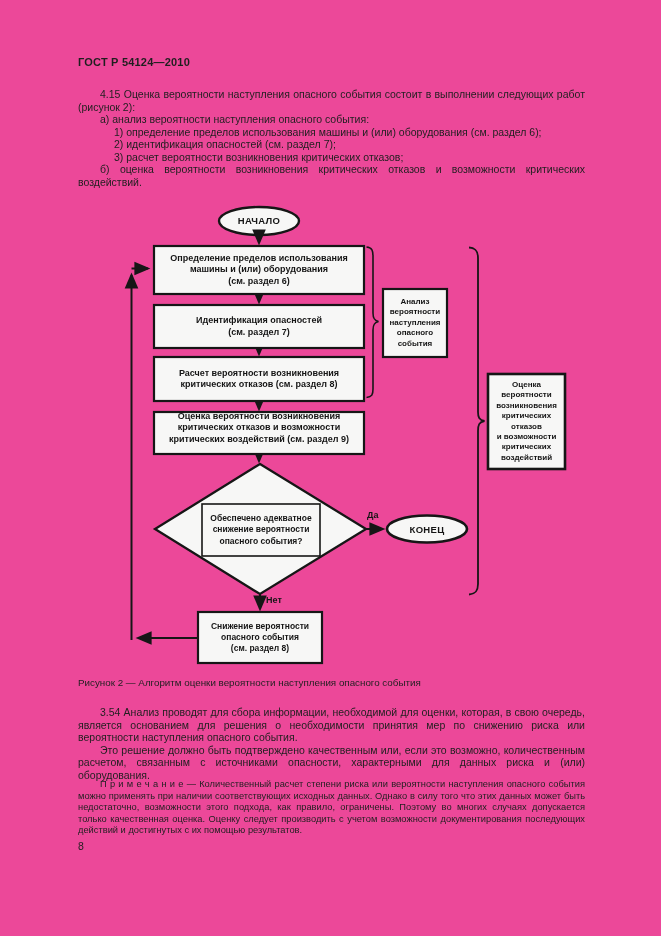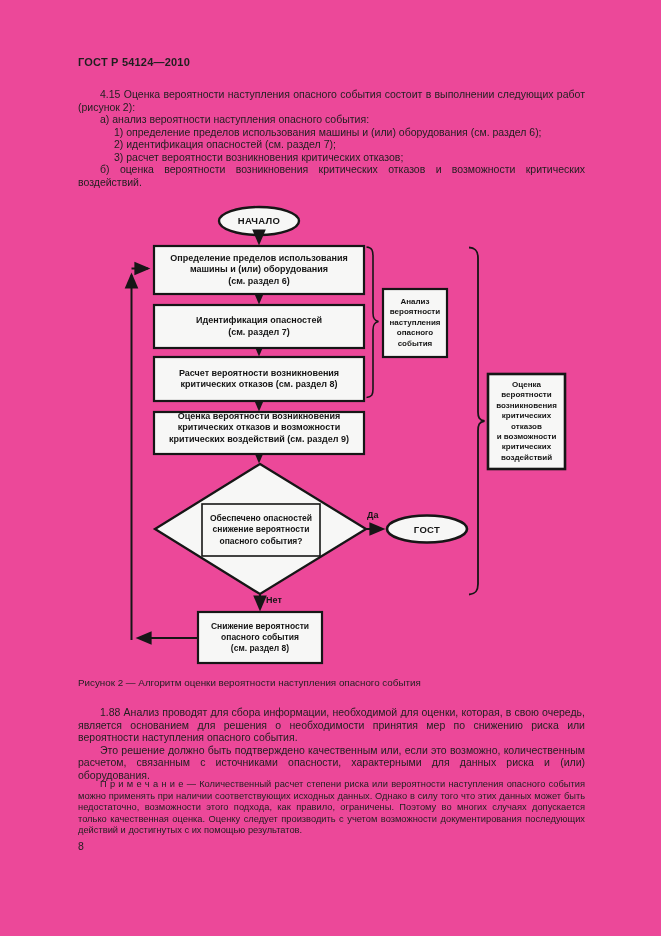--- a/index.html
+++ b/index.html
@@ -92,48 +92,48 @@
     <div class="fc-label" style="left:158px; top:246px; width:202px; height:48px;">Определение пределов использования
 машины и (или) оборудования
 (см. раздел 6)</div>
     <div class="fc-label" style="left:158px; top:305px; width:202px; height:43px;">Идентификация опасностей
 (см. раздел 7)</div>
     <div class="fc-label" style="left:158px; top:357px; width:202px; height:44px;">Расчет вероятности возникновения
 критических отказов (см. раздел 8)</div>
     <div class="fc-label" style="left:158px; top:412px; width:202px; height:32px;">Оценка вероятности возникновения
 критических отказов и возможности
 критических воздействий (см. раздел 9)</div>
-    <div class="fc-label fc-mid" style="left:203px; top:504px; width:116px; height:52px;">Обеспечено опасностей
+    <div class="fc-label fc-mid" style="left:203px; top:504px; width:116px; height:52px;">Обеспечено адекватное
 снижение вероятности
 опасного события?</div>
     <div class="fc-label fc-mid" style="left:200px; top:612px; width:120px; height:51px;">Снижение вероятности
 опасного события
 (см. раздел 8)</div>
-    <div class="fc-label fc-term" style="left:388px; top:517px; width:78px; height:25px;">ГОСТ</div>
+    <div class="fc-label fc-term" style="left:388px; top:517px; width:78px; height:25px;">КОНЕЦ</div>
     <div class="fc-yn" style="left:367px; top:510px;">Да</div>
     <div class="fc-yn" style="left:266px; top:595px;">Нет</div>
     <div class="fc-label fc-small" style="left:384px; top:289px; width:62px; height:68px;">Анализ
 вероятности
 наступления
 опасного
 события</div>
     <div class="fc-label fc-small" style="left:489px; top:374px; width:75px; height:95px;">Оценка
 вероятности
 возникновения
 критических
 отказов
 и возможности
 критических
 воздействий</div>
   </div>
 
   <div class="abs fig-caption">Рисунок 2 — Алгоритм оценки вероятности наступления опасного события</div>
 
   <div class="abs textcol" style="top:706px;">
-    <div class="ind">1.88  Анализ проводят для сбора информации, необходимой для оценки, которая, в свою очередь, является основанием для решения о необходимости принятия мер по снижению риска или вероятности наступления опасного события.</div>
+    <div class="ind">3.54  Анализ проводят для сбора информации, необходимой для оценки, которая, в свою очередь, является основанием для решения о необходимости принятия мер по снижению риска или вероятности наступления опасного события.</div>
     <div class="ind">Это решение должно быть подтверждено качественным или, если это возможно, количественным расчетом, связанным с источниками опасности, характерными для данных риска и (или) оборудования.</div>
   </div>
 
   <div class="abs textcol note-text ind" style="top:779px;">П р и м е ч а н и е — Количественный расчет степени риска или вероятности наступления опасного события можно применять при наличии соответствующих исходных данных. Однако в силу того что этих данных может быть недостаточно, возможности этого подхода, как правило, ограничены. Поэтому во многих случаях допускается только качественная оценка. Оценку следует производить с учетом возможности документирования последующих действий и достигнутых с их помощью результатов.</div>
 
   <div class="abs page-num">8</div>
 
 </div>
 
 </body></html>

